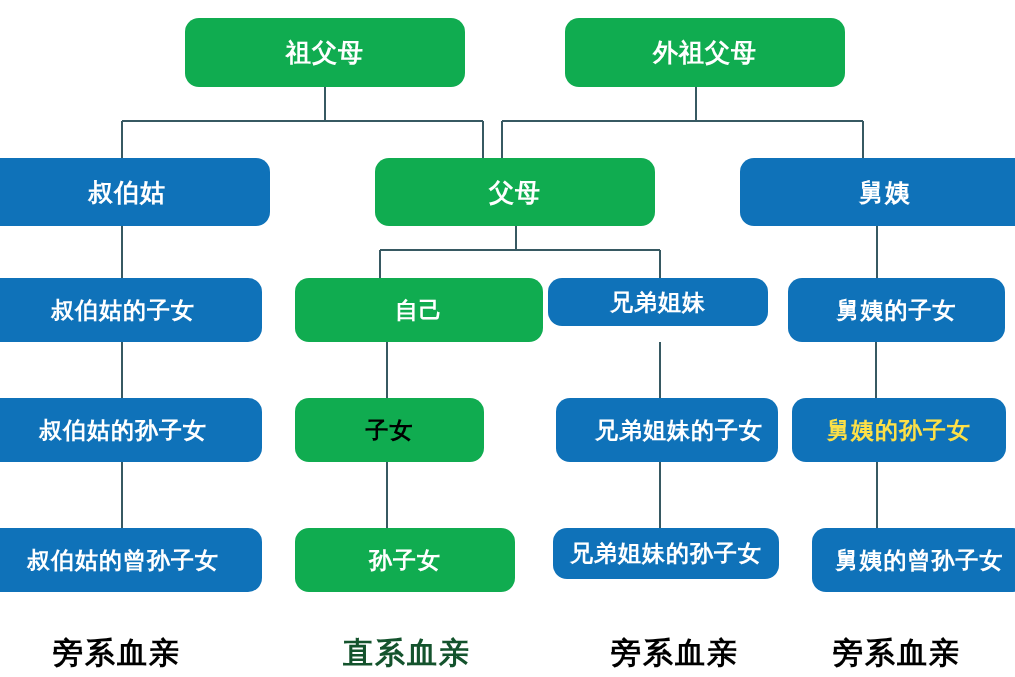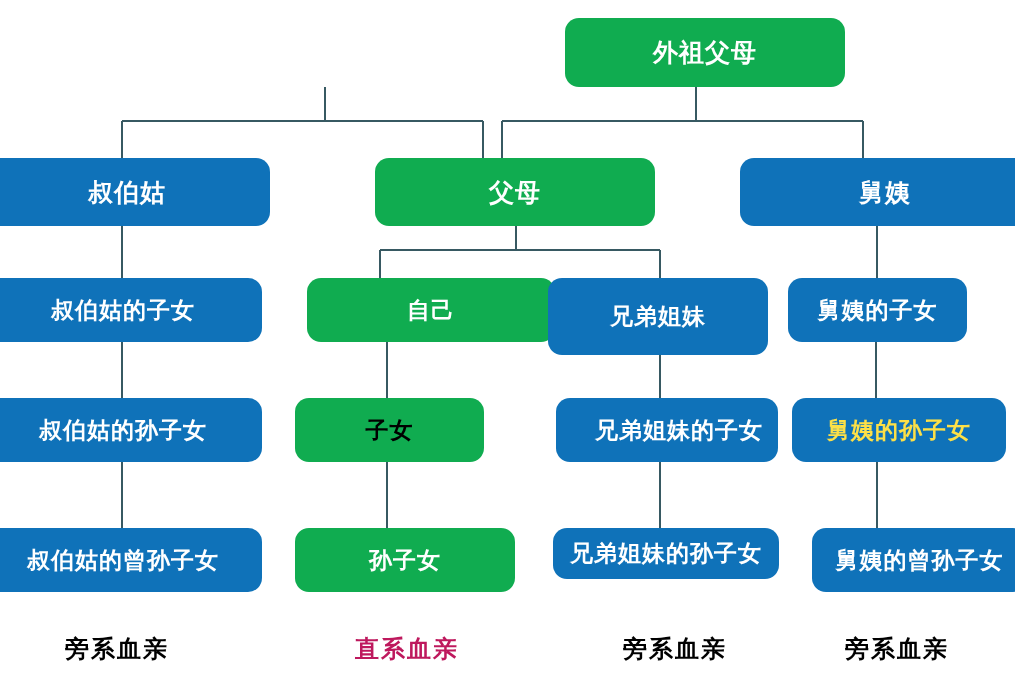--- a/index.html
+++ b/index.html
@@ -34,21 +34,21 @@
     text-align: center;
     letter-spacing: 1px;
     box-sizing: border-box;
   }
   .row-top { font-size: 25px; }
   .row-small { font-size: 23px; }
   .footer-label {
     position: absolute;
     top: 633px;
     transform: translateX(-50%);
-    font-size: 24px;
+    font-size: 30px;
     font-weight: 700;
     color: #000000;
     letter-spacing: 2px;
     white-space: nowrap;
     text-align: center;
   }
 </style>
 </head>
 <body>
 
@@ -56,39 +56,40 @@
 
   <svg id="connector-svg" viewBox="0 0 1015 677" xmlns="http://www.w3.org/2000/svg">
     <path d="M325 87 V121 M122 121 H483 M122 121 V158 M483 121 V158
              M696 87 V121 M502 121 H863 M502 121 V158 M863 121 V158
              M122 226 V278 M516 226 V250 M380 250 H660 M380 250 V278 M660 250 V278
              M877 226 V278
              M122 342 V398 M387 342 V398 M660 342 V398 M876 342 V398
              M122 462 V528 M387 462 V528 M660 462 V528 M877 462 V528" fill="none" stroke="#375962" stroke-width="2"></path>
   </svg>
 
+  <div class="node row-top" style="left: 185px; top: 18px; width: 280px; height: 69px; background: rgb(16, 172, 80); color: rgb(255, 255, 255);">祖父母</div>
   <div class="node row-top" style="left: 565px; top: 18px; width: 280px; height: 69px; background: rgb(16, 172, 80); color: rgb(255, 255, 255);">外祖父母</div>
 
   <div class="node row-top" style="left: -16px; top: 158px; width: 286px; height: 68px; background: rgb(15, 114, 185); color: rgb(255, 255, 255);">叔伯姑</div>
   <div class="node row-top" style="left: 375px; top: 158px; width: 280px; height: 68px; background: rgb(16, 172, 80); color: rgb(255, 255, 255);">父母</div>
   <div class="node row-top" style="left: 740px; top: 158px; width: 290px; height: 68px; background: rgb(15, 114, 185); color: rgb(255, 255, 255);">舅姨</div>
 
   <div class="node row-small" style="left: -16px; top: 278px; width: 278px; height: 64px; background: rgb(15, 114, 185); color: rgb(255, 255, 255);">叔伯姑的子女</div>
-  <div class="node row-small" style="left: 295px; top: 278px; width: 248px; height: 64px; background: rgb(16, 172, 80); color: rgb(255, 255, 255); margin-left: 12px;">自己</div>
-  <div class="node row-small" style="left: 548px; top: 278px; width: 220px; height: 77px; background: rgb(15, 114, 185); color: rgb(255, 255, 255); font-family: Liberation Mono, monospace;">兄弟姐妹</div>
-  <div class="node row-small" style="left: 788px; top: 278px; width: 179px; height: 64px; background: rgb(15, 114, 185); color: rgb(255, 255, 255);">舅姨的子女</div>
+  <div class="node row-small" style="left: 295px; top: 278px; width: 248px; height: 64px; background: rgb(16, 172, 80); color: rgb(255, 255, 255);">自己</div>
+  <div class="node row-small" style="left: 548px; top: 278px; width: 220px; height: 48px; background: rgb(15, 114, 185); color: rgb(255, 255, 255); font-family: Liberation Mono, monospace;">兄弟姐妹</div>
+  <div class="node row-small" style="left: 788px; top: 278px; width: 217px; height: 64px; background: rgb(15, 114, 185); color: rgb(255, 255, 255);">舅姨的子女</div>
 
   <div class="node row-small" style="left: -16px; top: 398px; width: 278px; height: 64px; background: rgb(15, 114, 185); color: rgb(255, 255, 255);">叔伯姑的孙子女</div>
   <div class="node row-small" style="left: 295px; top: 398px; width: 189px; height: 64px; background: rgb(16, 172, 80); color: #000000;">子女</div>
   <div class="node row-small" style="left: 556px; top: 398px; width: 222px; height: 64px; background: rgb(15, 114, 185); color: rgb(255, 255, 255); padding-left: 24px;">兄弟姐妹的子女</div>
   <div class="node row-small" style="left: 792px; top: 398px; width: 214px; height: 64px; background: rgb(15, 114, 185); color: #fde047;">舅姨的孙子女</div>
 
   <div class="node row-small" style="left: -16px; top: 528px; width: 278px; height: 64px; background: rgb(15, 114, 185); color: rgb(255, 255, 255);">叔伯姑的曾孙子女</div>
   <div class="node row-small" style="left: 295px; top: 528px; width: 220px; height: 64px; background: rgb(16, 172, 80); color: rgb(255, 255, 255); font-family: Liberation Mono, monospace;">孙子女</div>
   <div class="node row-small" style="left: 553px; top: 528px; width: 226px; height: 51px; background: rgb(15, 114, 185); color: rgb(255, 255, 255);">兄弟姐妹的孙子女</div>
   <div class="node row-small" style="left: 812px; top: 528px; width: 215px; height: 64px; background: rgb(15, 114, 185); color: rgb(255, 255, 255);">舅姨的曾孙子女</div>
 
   <div class="footer-label" style="left: 117px; color: rgb(0, 0, 0);">旁系血亲</div>
-  <div class="footer-label" style="left: 407px; color: #be185d;">直系血亲</div>
+  <div class="footer-label" style="left: 407px; color: #14532d;">直系血亲</div>
   <div class="footer-label" style="left: 675px; color: rgb(0, 0, 0);">旁系血亲</div>
   <div class="footer-label" style="left: 897px; color: rgb(0, 0, 0);">旁系血亲</div>
 
 </div>
 
 </body></html>

